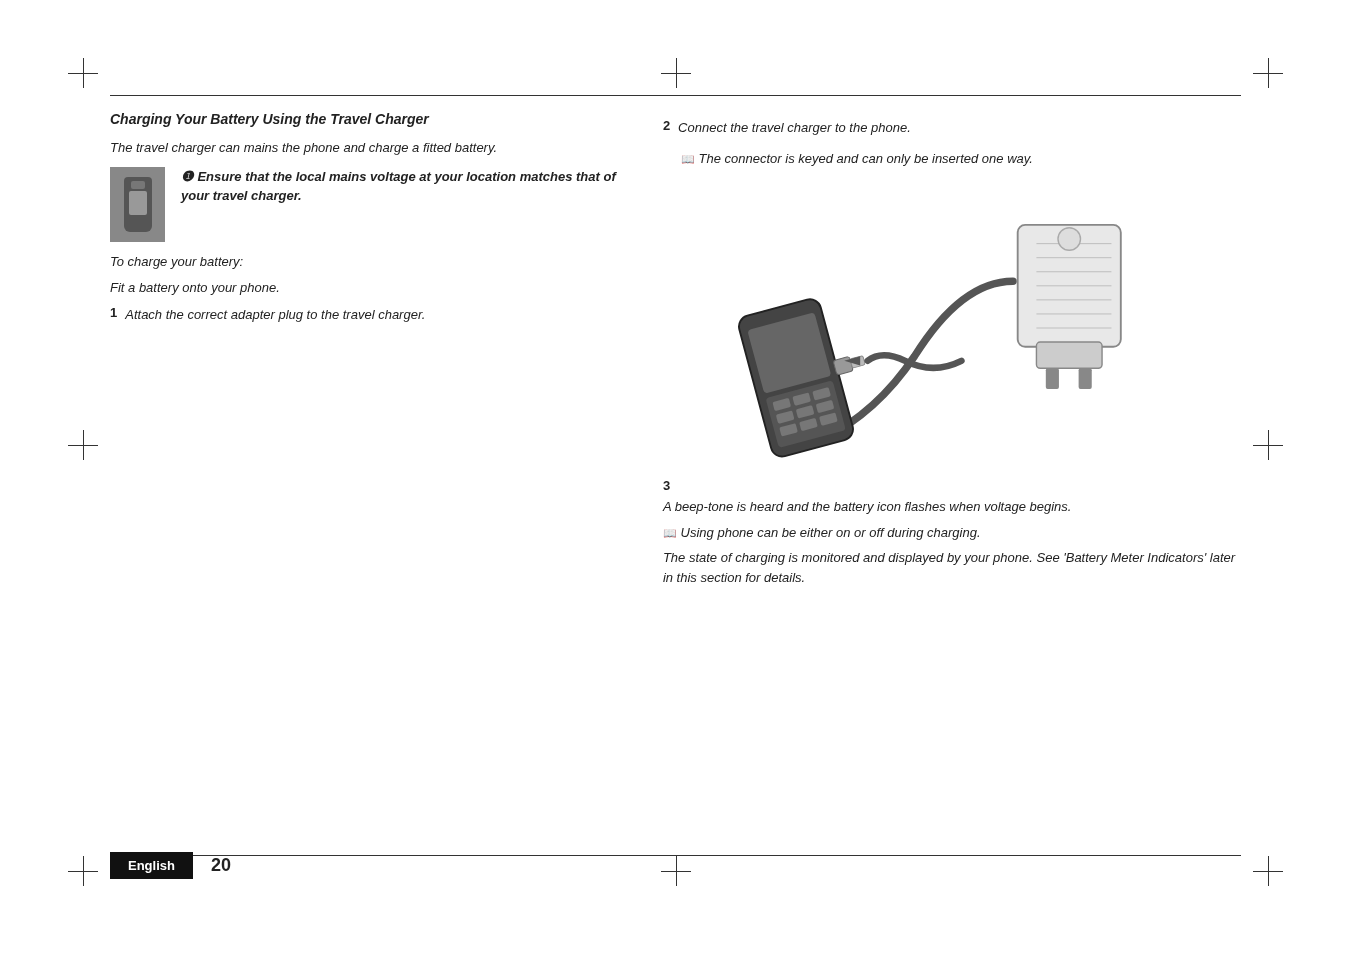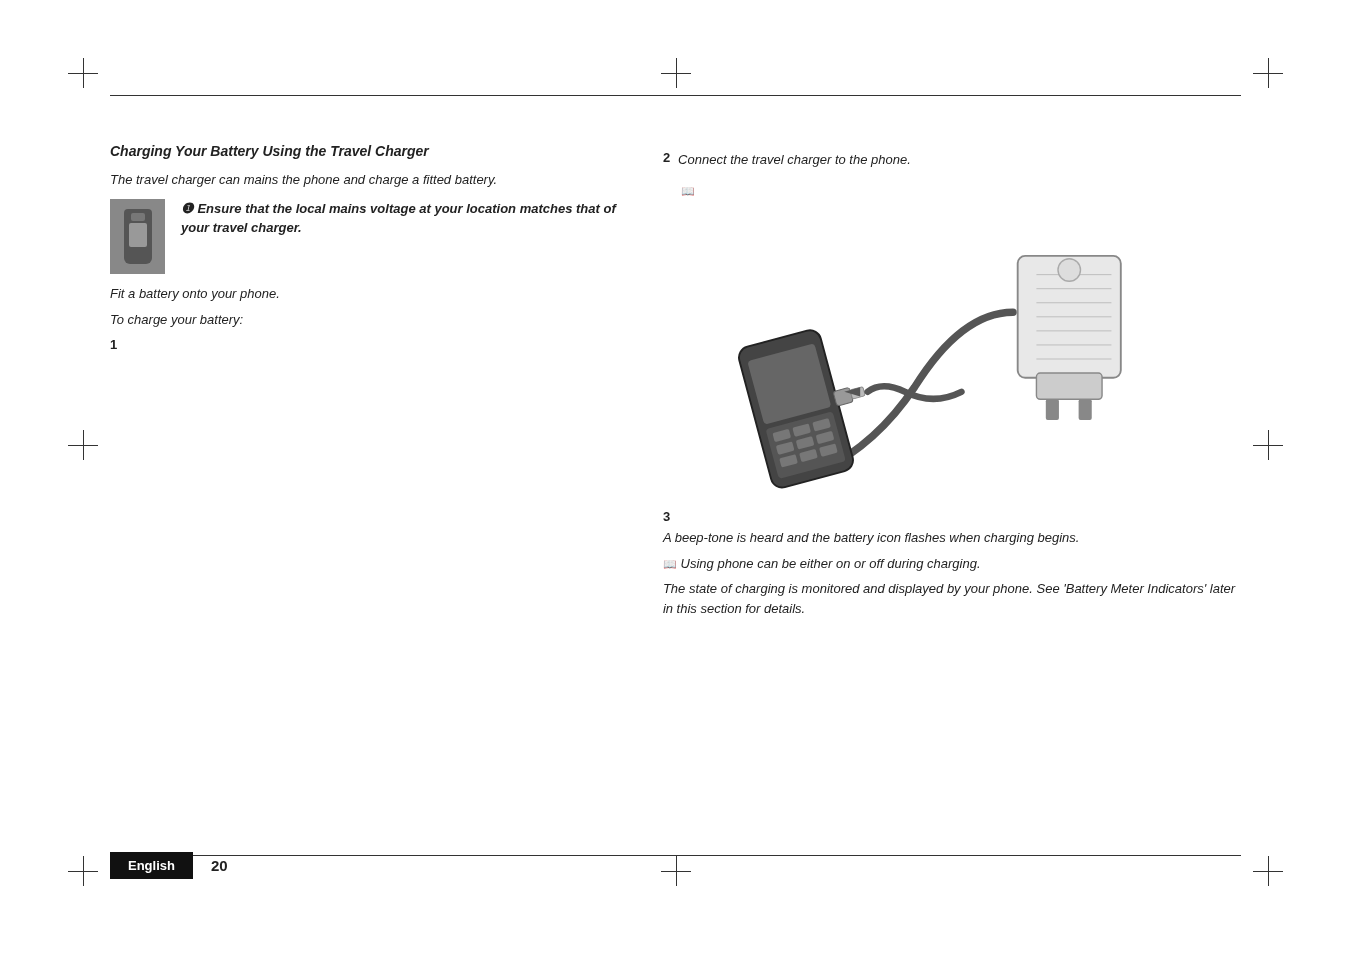--- a/index.html
+++ b/index.html
@@ -56,21 +56,20 @@
     
     .content {
       position: absolute;
       top: 110px;
       left: 110px;
       right: 110px;
       bottom: 110px;
       display: flex;
       flex-direction: row;
       gap: 0;
-      margin-top: 32px;
     }
 
     
     .left-col {
       width: 48%;
       padding-right: 30px;
     }
 
     
     .right-col {
@@ -213,21 +212,21 @@
       color: #fff;
       font-weight: bold;
       font-size: 13px;
       padding: 6px 18px;
       margin-left: 110px;
       text-align: right;
     }
 
     .page-number {
       font-weight: bold;
-      font-size: 15px;
+      font-size: 18px;
       margin-left: 18px;
     }
 
     
     .bottom-divider {
       position: absolute;
       bottom: 98px;
       left: 110px;
       right: 110px;
       height: 1px;
@@ -270,38 +269,40 @@
 
       <div class="warning-box">
         <div class="phone-image-box">
           <div class="phone-silhouette"></div>
         </div>
         <div class="warning-text">
           <span class="warning-icon">❶ </span><span>Ensure that the local mains voltage at your location matches that of your travel charger.</span>
         </div>
       </div>
 
+      <p class="body-text">To charge your battery:</p>
       <p class="body-text">Fit a battery onto your phone.</p>
-      <p class="body-text">To charge your battery:</p>
 
       <div class="numbered-item">
         <span class="item-num">1</span>
+        <span class="body-text">Attach the correct adapter plug to the travel charger.</span>
       </div>
 
     </div>
 
     <div class="right-col">
 
       <div class="numbered-item" style="margin-bottom:4px;">
         <span class="item-num">2</span>
         <span class="body-text">Connect the travel charger to the phone.</span>
       </div>
 
       <div class="note-text" style="margin-left:18px;">
         <span class="note-icon">📖</span>
+        <span>The connector is keyed and can only be inserted one way.</span>
       </div>
 
       <div class="charger-illustration">
         <svg class="charger-svg" viewBox="0 0 520 320" xmlns="http://www.w3.org/2000/svg">
 
           <g transform="translate(300, 30)">
 
             <rect x="30" y="20" width="110" height="130" rx="8" ry="8" fill="#e8e8e8" stroke="#888" stroke-width="2"></rect>
 
             <rect x="50" y="145" width="70" height="28" rx="4" fill="#ccc" stroke="#888" stroke-width="1.5"></rect>
@@ -347,21 +348,21 @@
           <path d="M 270 195 Q 240 210 210 195 Q 185 183 170 195" fill="none" stroke="#555" stroke-width="7" stroke-linecap="round"></path>
 
           <polygon points="162,190 145,195 162,200" fill="#555"></polygon>
         </svg>
       </div>
 
       <div class="numbered-item" style="margin-bottom:4px; margin-top:-10px;">
         <span class="item-num">3</span>
       </div>
 
-      <p class="body-text">A beep-tone is heard and the battery icon flashes when charging begins.</p>
+      <p class="body-text">A beep-tone is heard and the battery icon flashes when voltage begins.</p>
 
       <div class="note-text">
         <span class="note-icon">📖</span>
         <span>Using phone can be either on or off during charging.</span>
       </div>
 
       <p class="body-text" style="margin-top:6px;">The state of charging is monitored and displayed by your phone. See 'Battery Meter Indicators' later in this section for details.</p>
 
     </div>
   </div>

